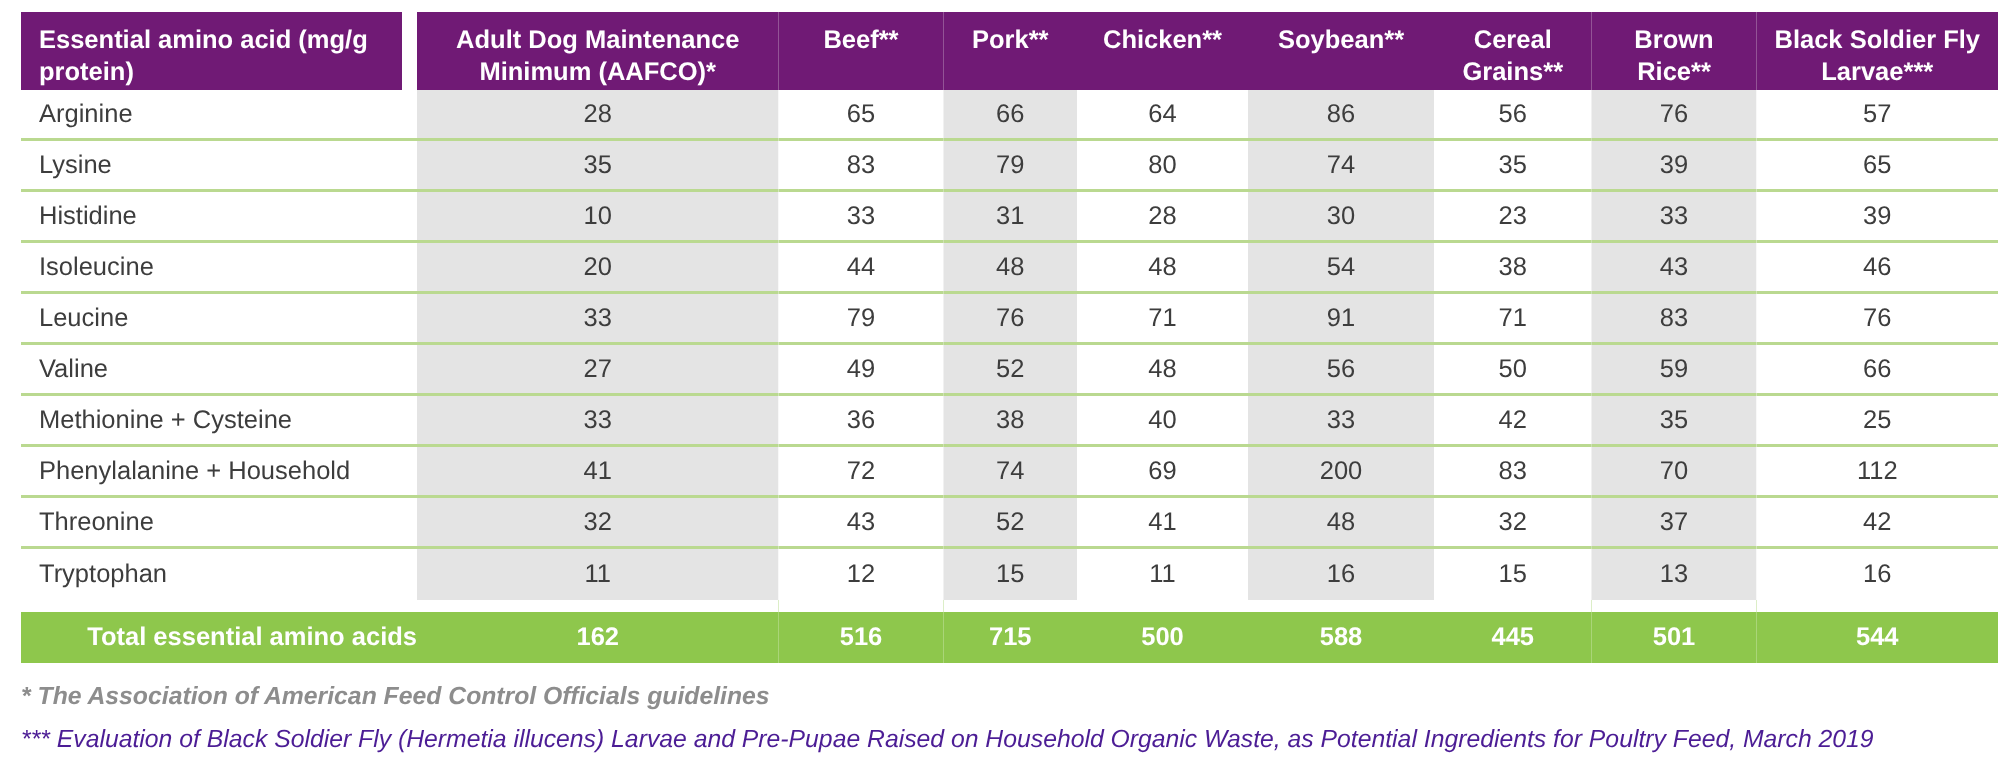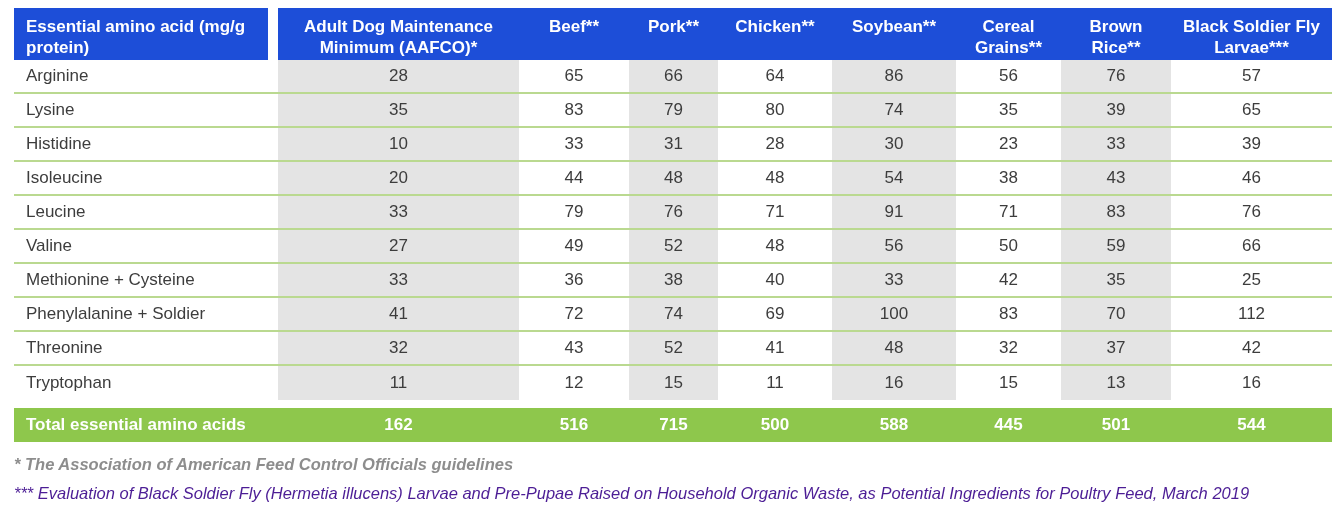--- a/index.html
+++ b/index.html
@@ -18,21 +18,21 @@
     border-collapse: separate;
     border-spacing: 0;
     table-layout: fixed;
     width: 1318px;
   }
   col.c0{width:264px} col.c1{width:241px} col.c2{width:110px} col.c3{width:89px}
   col.c4{width:114px} col.c5{width:124px} col.c6{width:105px} col.c7{width:110px}
   col.c8{width:161px}
 
   thead th {
-    background: #1d4ed8;
+    background: #701a75;
     color: #ffffff;
     font-weight: bold;
     font-size: 17px;
     line-height: 1.25;
     text-align: center;
     vertical-align: top;
     padding: 8px 12px 0 12px;
     height: 44px;
     box-sizing: border-box;
     height: 52px;
@@ -65,21 +65,21 @@
     color: #ffffff;
     font-weight: bold;
     font-size: 17px;
     text-align: center;
     height: 34px;
     box-sizing: content-box;
     border-top: 8px solid #ffffff;
     padding: 0;
   }
   tfoot td.name-cell {
-    text-align: left;
+    text-align: right;
     padding-left: 12px;
     white-space: nowrap;
   }
 
   .footnotes-row {
     position: relative;
     margin-top: 13px;
     height: 22px;
     font-weight: bold;
   }
@@ -199,26 +199,26 @@
           <td class="gray">33</td>
           <td>36</td>
           <td class="gray">38</td>
           <td>40</td>
           <td class="gray">33</td>
           <td>42</td>
           <td class="gray">35</td>
           <td>25</td>
         </tr>
         <tr>
-          <td class="name-cell">Phenylalanine + Soldier</td>
+          <td class="name-cell">Phenylalanine + Household</td>
           <td class="gray">41</td>
           <td>72</td>
           <td class="gray">74</td>
           <td>69</td>
-          <td class="gray">100</td>
+          <td class="gray">200</td>
           <td>83</td>
           <td class="gray">70</td>
           <td>112</td>
         </tr>
         <tr>
           <td class="name-cell">Threonine</td>
           <td class="gray">32</td>
           <td>43</td>
           <td class="gray">52</td>
           <td>41</td>

